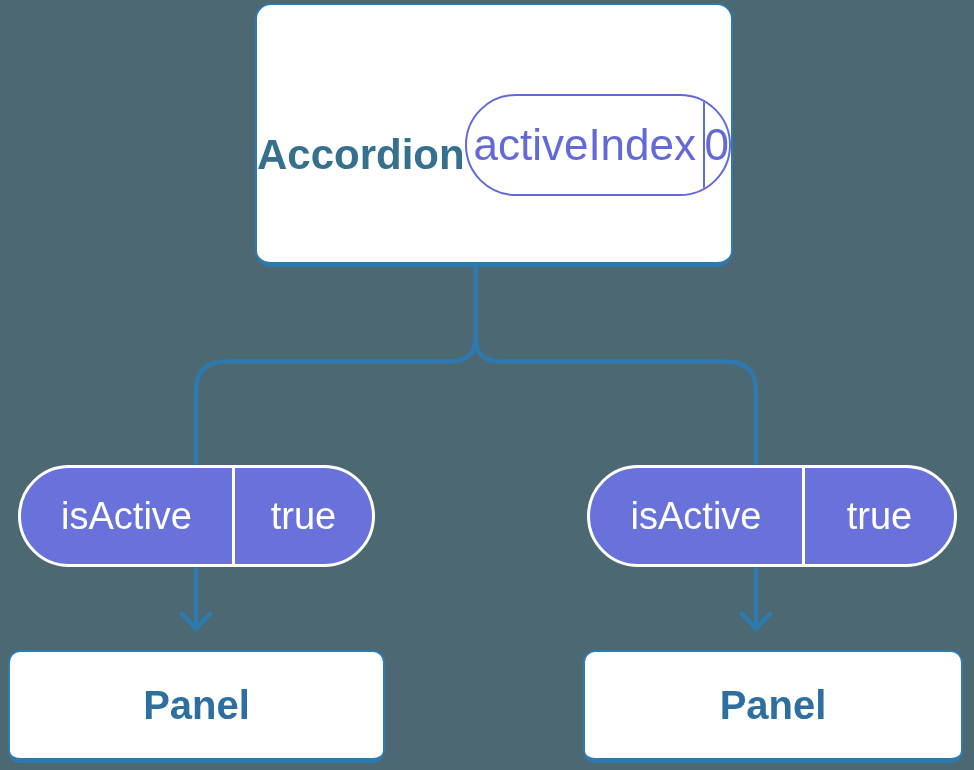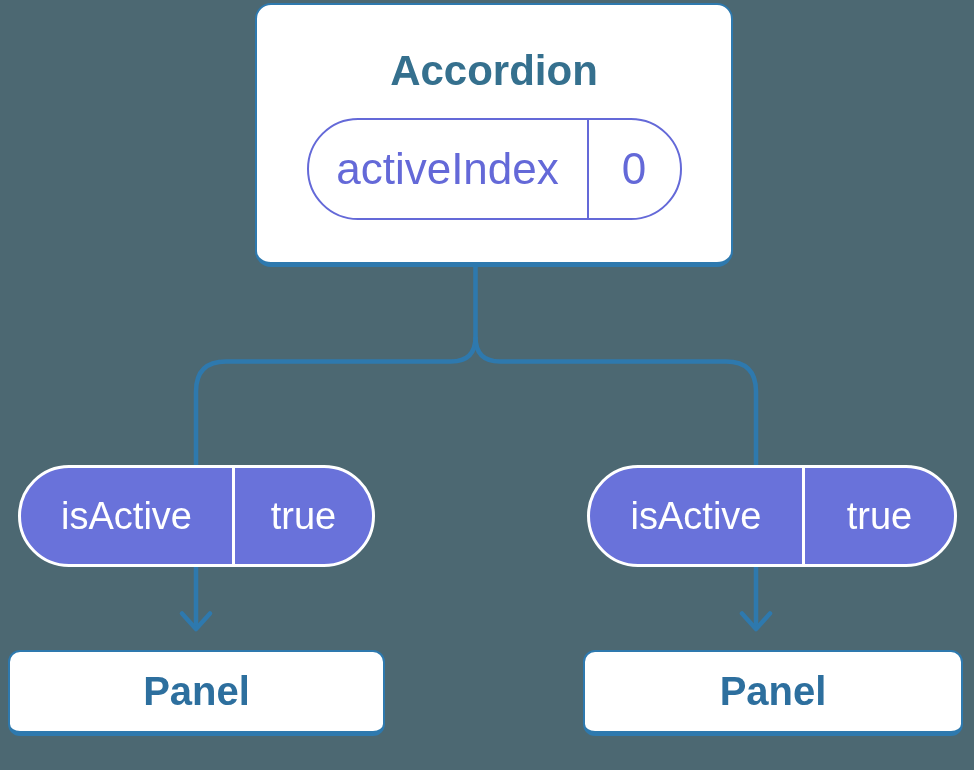--- a/index.html
+++ b/index.html
@@ -23,21 +23,21 @@
   .accordion-node {
     position: absolute;
     left: 255px; top: 3px;
     width: 478px; height: 264px;
     box-sizing: border-box;
     background: #FFFFFF;
     border: 2px solid #2E79AE;
     border-bottom-width: 5px;
     border-radius: 16px;
     display: flex;
-    flex-direction: column;
+    flex-direction: row;
     align-items: center;
     z-index: 2;
   }
   .accordion-title {
     margin-top: 42px;
     font-size: 42px;
     line-height: 48px;
     font-weight: 700;
     color: #35708E;
   }
@@ -90,21 +90,21 @@
   .prop-pill-left  { left: 18px;  width: 357px; }
   .prop-pill-left  .sec-label { width: 211px; }
   .prop-pill-right { left: 587px; width: 370px; }
   .prop-pill-right .sec-label { width: 212px; }
   .prop-pill .sec-value { flex: 1; }
 
   
   .panel-node {
     position: absolute;
     top: 650px;
-    height: 86px;
+    height: 113px;
     box-sizing: border-box;
     background: #FFFFFF;
     border: 2px solid #2E79AE;
     border-bottom-width: 5px;
     border-radius: 12px;
     display: flex;
     align-items: center;
     justify-content: center;
     font-size: 40px;
     font-weight: 700;

